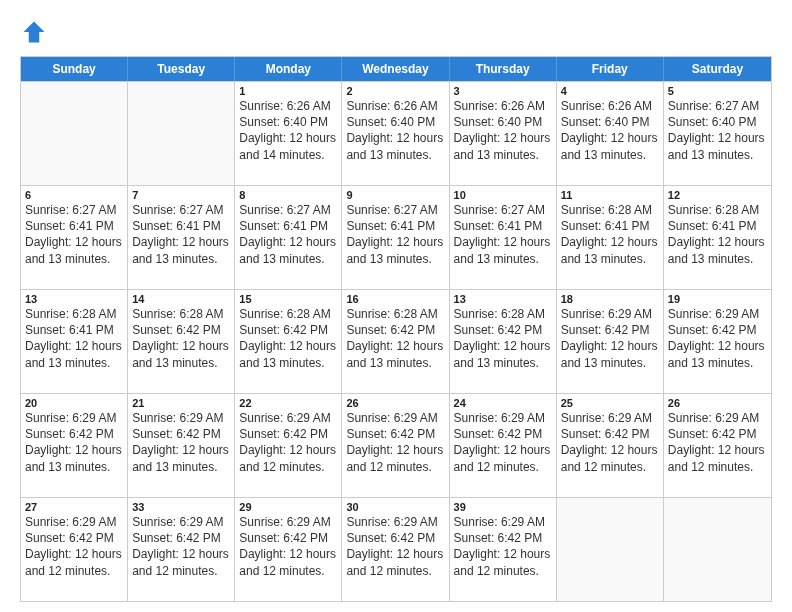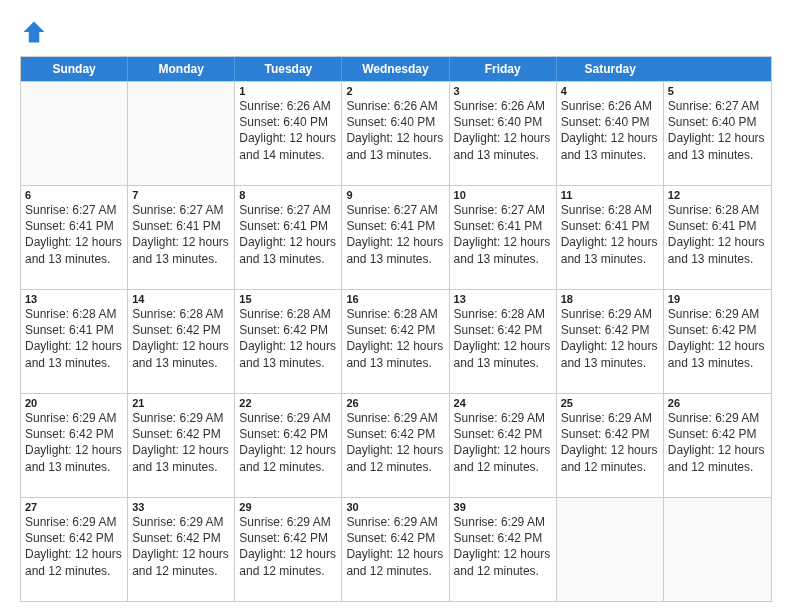--- a/index.html
+++ b/index.html
@@ -125,23 +125,24 @@
     </div>
     <div class="title-block">
       <h1></h1>
       <h2></h2>
     </div>
   </div>
 
   <div class="calendar">
     <div class="cal-header-row">
     <div class="cal-header-cell">Sunday</div>
+        <div class="cal-header-cell">Tuesday</div>
         <div class="cal-header-cell">Monday</div>
-        <div class="cal-header-cell">Tuesday</div>
         <div class="cal-header-cell">Wednesday</div>
+        <div class="cal-header-cell">Thursday</div>
         <div class="cal-header-cell">Friday</div>
         <div class="cal-header-cell">Saturday</div>
       </div>
     <div class="cal-body">
     <div class="cal-row">
           <div class="cal-cell empty"></div>
           <div class="cal-cell empty"></div>
           <div class="cal-cell">
             <div class="day-number">1</div>
             <div class="day-info">Sunrise: 6:26 AM<br>Sunset: 6:40 PM<br>Daylight: 12 hours and 14 minutes.</div>

